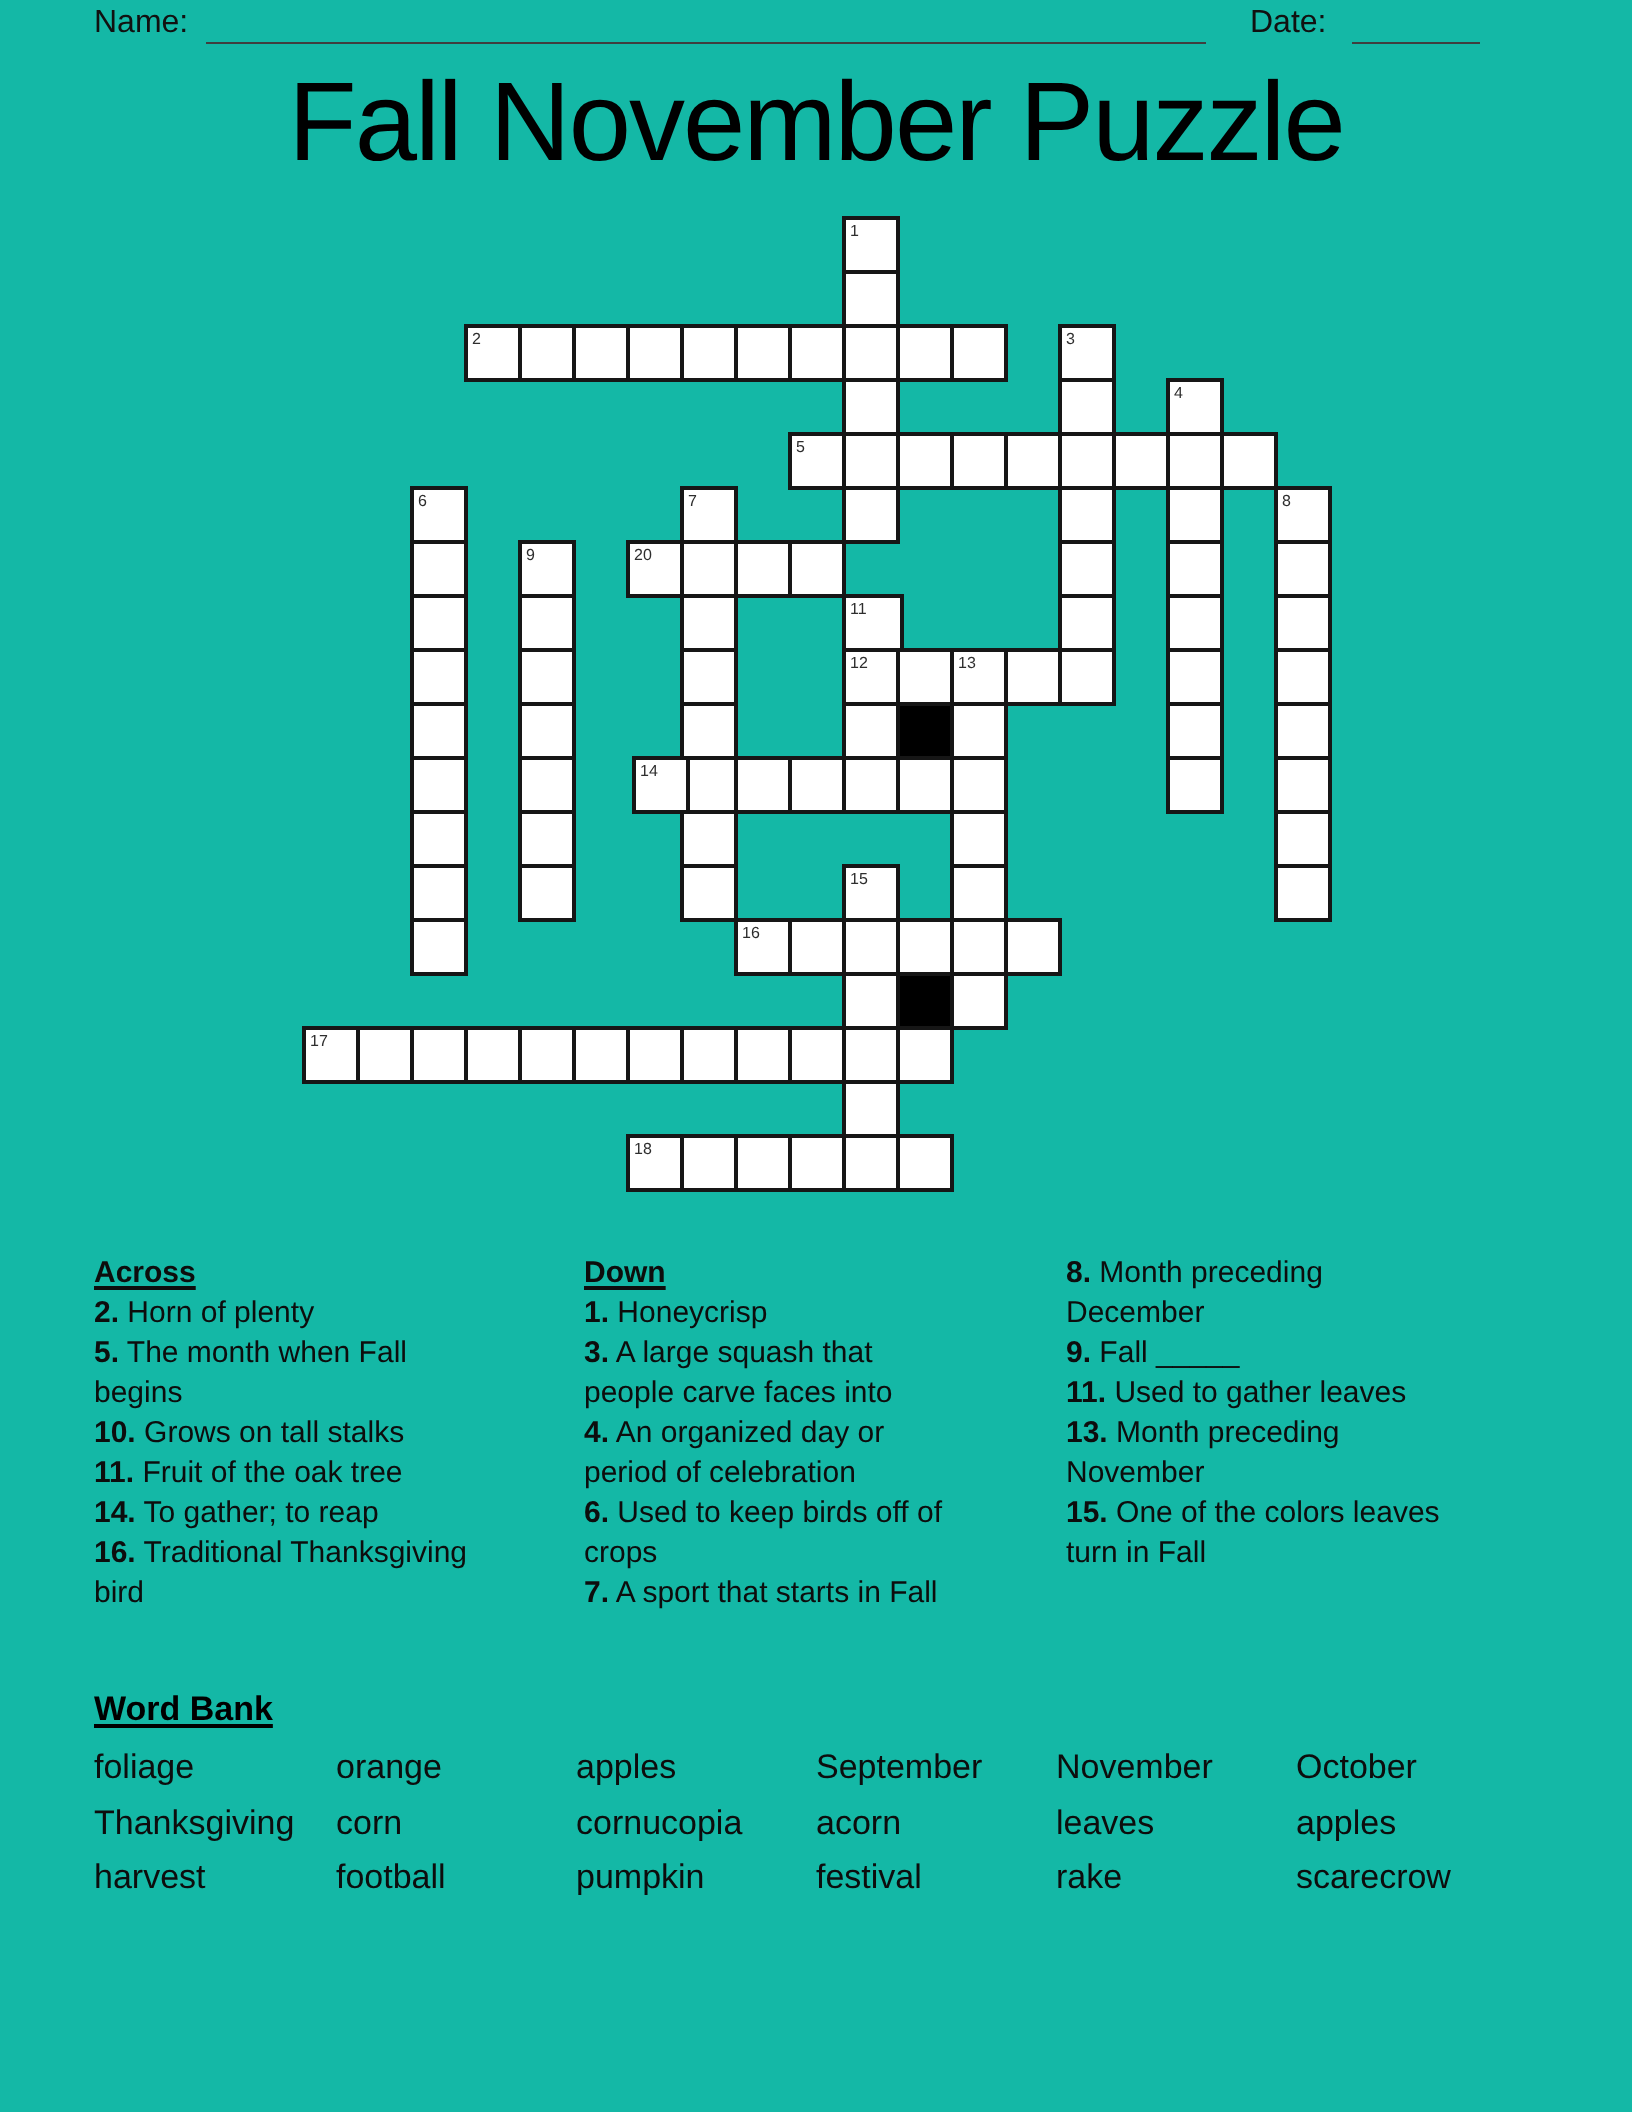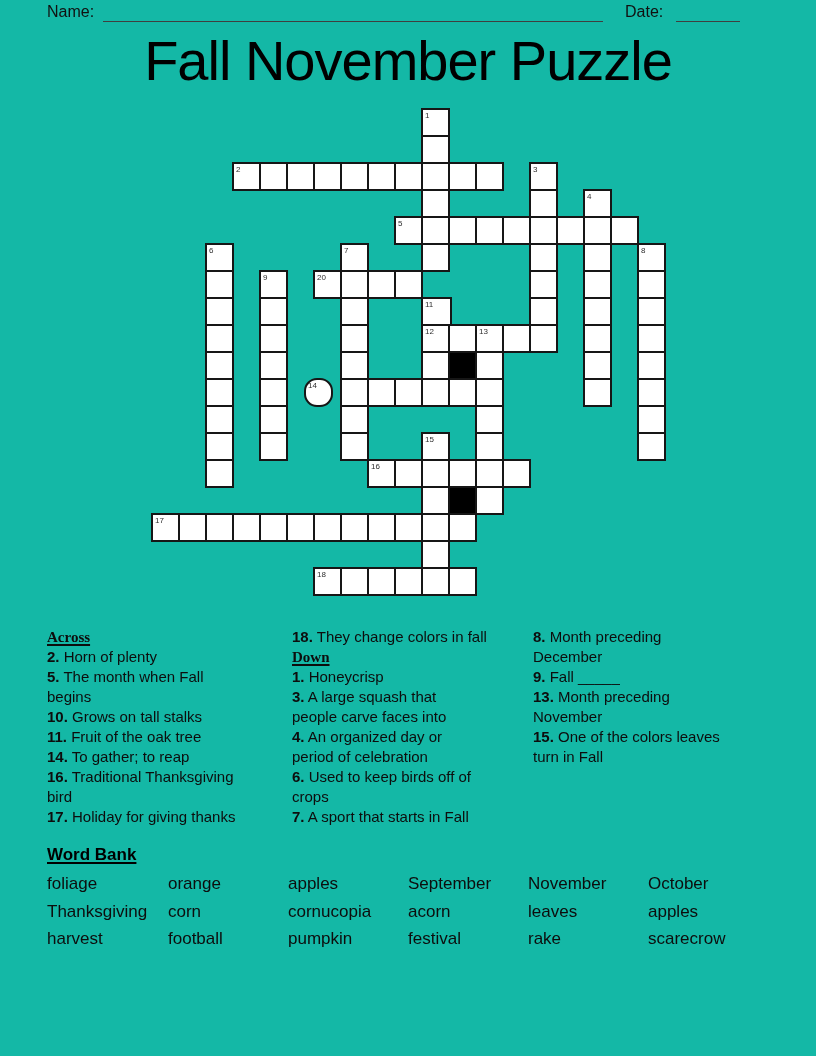--- a/index.html
+++ b/index.html
@@ -35,21 +35,21 @@
     position: absolute; top: 1px; left: 2px;
     font-size: 8px; line-height: 9px; color: #2e2e2e;
   }
   
   .clue-col { position: absolute; top: 627px; font-size: 15px; line-height: 20px; color: #0d0d0d; }
   #clue-col-1 { left: 47px;  width: 240px; }
   #clue-col-2 { left: 292px; width: 238px; }
   #clue-col-3 { left: 533px; width: 255px; }
   .clue-heading {
     font-weight: bold; text-decoration: underline;
-    text-decoration-thickness: 1.5px; text-underline-offset: 2px; font-family: Liberation Serif, serif;
+    text-decoration-thickness: 1.5px; text-underline-offset: 2px;
   }
   .clue .cnum { font-weight: bold; }
   .clue .ctext { white-space: pre-line; }
   
   #wordbank { position: absolute; left: 47px; top: 845px; }
   #wordbank-heading {
     font-size: 17px; font-weight: bold; text-decoration: underline;
     text-decoration-thickness: 1.5px; text-underline-offset: 2px; color: #000;
   }
   #wordbank-grid {
@@ -175,21 +175,21 @@
       <div class="cell" style="left: 323px; top: 215px;">
         <span class="cellnum">13</span>
       </div>
       <div class="cell" style="left: 350px; top: 215px;"></div>
       <div class="cell" style="left: 323px; top: 242px;"></div>
       <div class="cell" style="left: 323px; top: 269px;"></div>
       <div class="cell" style="left: 323px; top: 296px;"></div>
       <div class="cell" style="left: 323px; top: 323px;"></div>
       <div class="cell" style="left: 323px; top: 350px;"></div>
       <div class="cell" style="left: 323px; top: 377px;"></div>
-      <div class="cell" style="left: 152px; top: 269px; border-radius: 13px;">
+      <div class="cell" style="left: 164px; top: 269px;">
         <span class="cellnum">14</span>
       </div>
       <div class="cell" style="left: 215px; top: 269px;"></div>
       <div class="cell" style="left: 242px; top: 269px;"></div>
       <div class="cell" style="left: 296px; top: 269px;"></div>
       <div class="cell" style="left: 269px; top: 323px;">
         <span class="cellnum">15</span>
       </div>
       <div class="cell" style="left: 269px; top: 350px;"></div>
       <div class="cell" style="left: 269px; top: 377px;"></div>
@@ -229,38 +229,37 @@
   <div class="clue-col" id="clue-col-1">
       <div class="clue-heading">Across</div>
       <div class="clue"><span class="cnum">2.</span><span class="ctext"> Horn of plenty</span></div>
       <div class="clue"><span class="cnum">5.</span><span class="ctext"> The month when Fall
 begins</span></div>
       <div class="clue"><span class="cnum">10.</span><span class="ctext"> Grows on tall stalks</span></div>
       <div class="clue"><span class="cnum">11.</span><span class="ctext"> Fruit of the oak tree</span></div>
       <div class="clue"><span class="cnum">14.</span><span class="ctext"> To gather; to reap</span></div>
       <div class="clue"><span class="cnum">16.</span><span class="ctext"> Traditional Thanksgiving
 bird</span></div>
-      <div class="clue"><span class="cnum">17.</span><span class="ctext"> Holiday for giving thanks</span></div>
     </div>
   <div class="clue-col" id="clue-col-2">
-      <div class="clue"><span class="cnum">18.</span><span class="ctext"> They change colors in fall</span></div>
       <div class="clue-heading">Down</div>
       <div class="clue"><span class="cnum">1.</span><span class="ctext"> Honeycrisp</span></div>
       <div class="clue"><span class="cnum">3.</span><span class="ctext"> A large squash that
 people carve faces into</span></div>
       <div class="clue"><span class="cnum">4.</span><span class="ctext"> An organized day or
 period of celebration</span></div>
       <div class="clue"><span class="cnum">6.</span><span class="ctext"> Used to keep birds off of
 crops</span></div>
       <div class="clue"><span class="cnum">7.</span><span class="ctext"> A sport that starts in Fall</span></div>
     </div>
   <div class="clue-col" id="clue-col-3">
       <div class="clue"><span class="cnum">8.</span><span class="ctext"> Month preceding
 December</span></div>
       <div class="clue"><span class="cnum">9.</span><span class="ctext"> Fall _____</span></div>
+      <div class="clue"><span class="cnum">11.</span><span class="ctext"> Used to gather leaves</span></div>
       <div class="clue"><span class="cnum">13.</span><span class="ctext"> Month preceding
 November</span></div>
       <div class="clue"><span class="cnum">15.</span><span class="ctext"> One of the colors leaves
 turn in Fall</span></div>
     </div>
 
   <div id="wordbank">
     <div id="wordbank-heading">Word Bank</div>
     <div id="wordbank-grid">
         <span>foliage</span>

